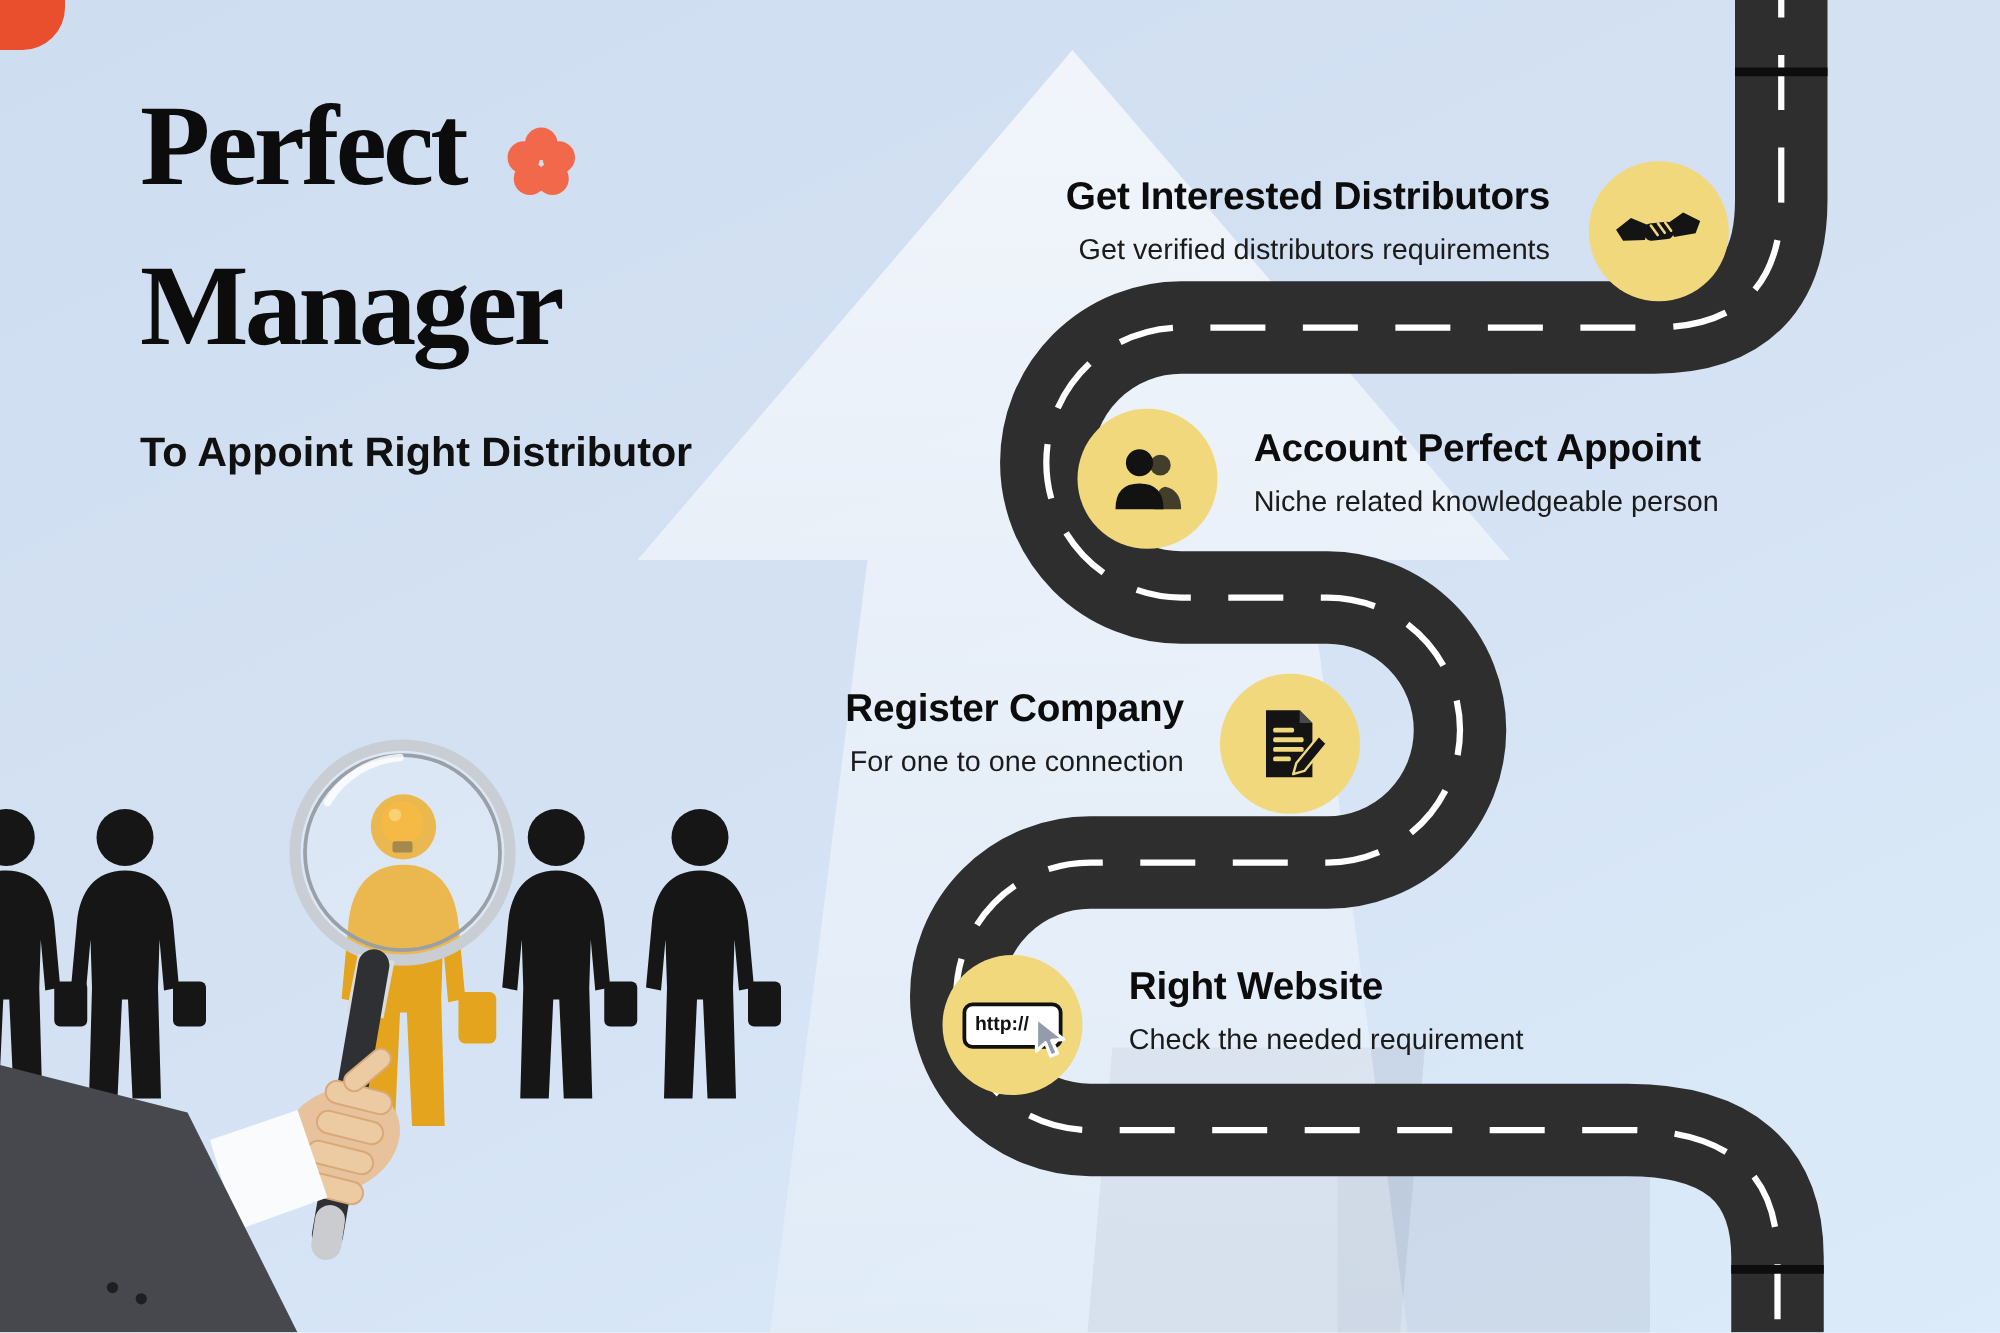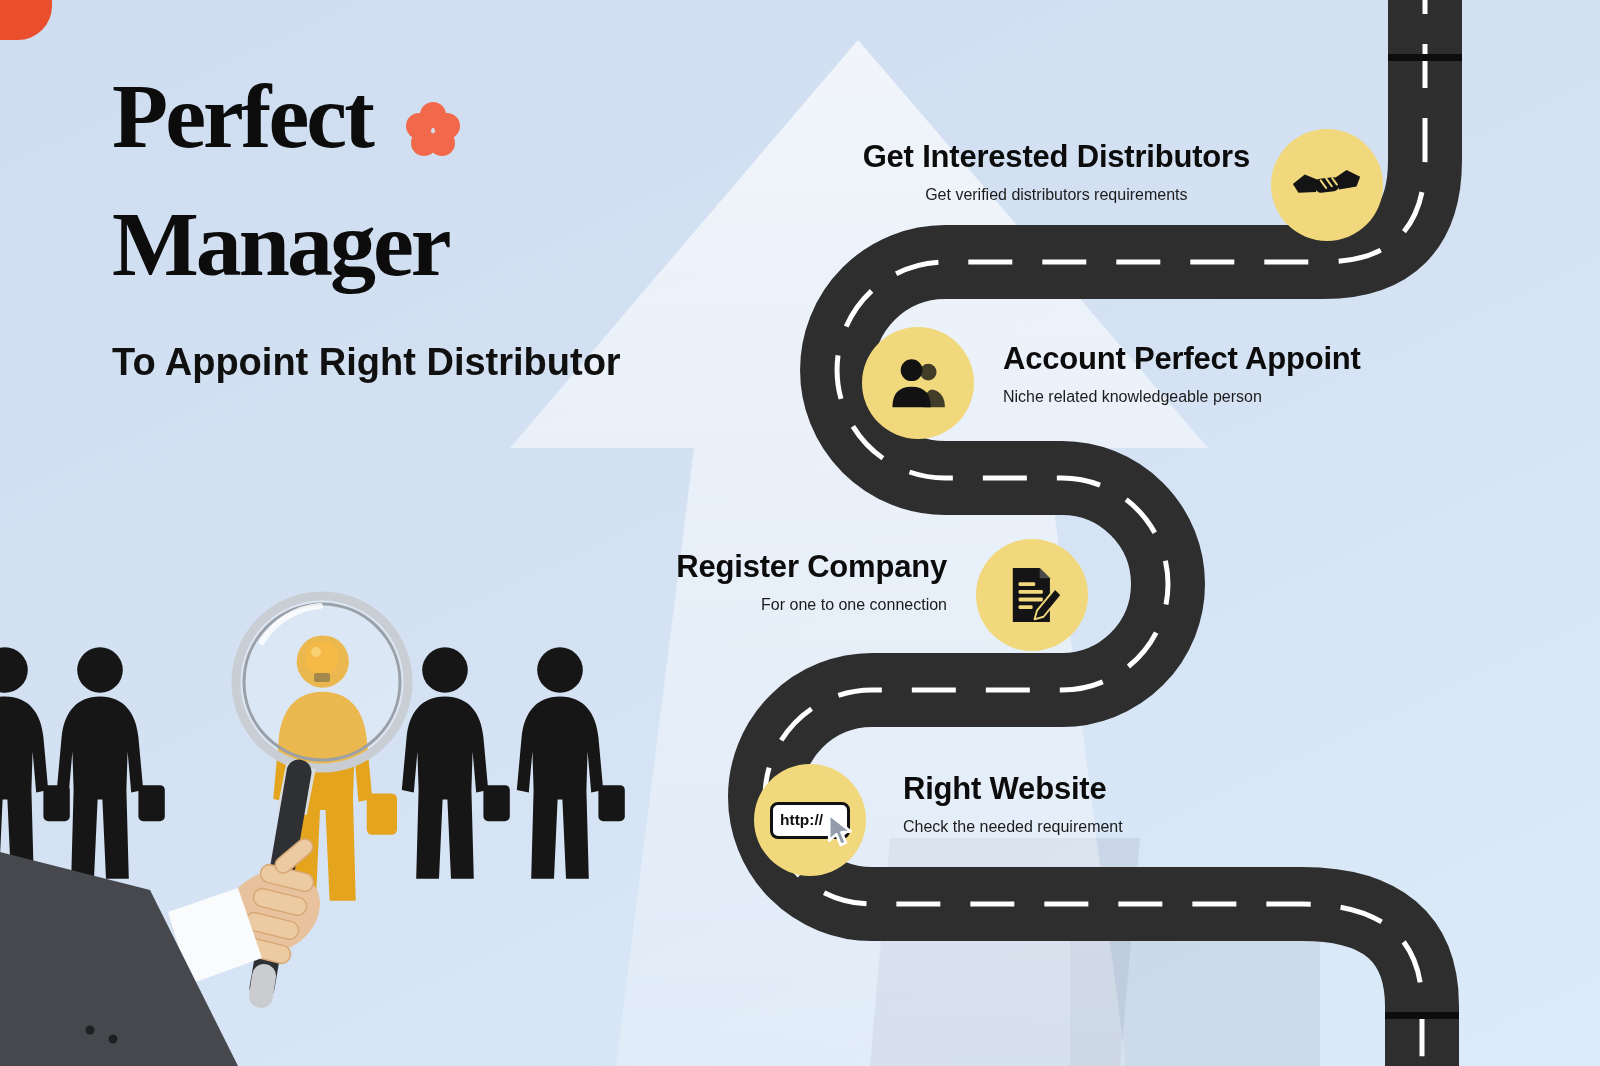--- a/index.html
+++ b/index.html
@@ -20,26 +20,26 @@
   }
   .road-svg { position:absolute; inset:0; }
   
   .corner-accent { position:absolute; left:-10px; top:-8px; width:62px; height:48px;
     background:#e94f2d; border-radius:0 0 34px 6px; }
   
   .title-block { position:absolute; left:112px; top:52px; color:#0c0c0c; }
   .title-line { font-family:Liberation Serif, serif; font-weight:800; font-size:92px;
     line-height:128px; letter-spacing:-3px; display:flex; align-items:center; }
   .flower { width:62px; height:60px; margin-left:30px; margin-top:28px; flex:0 0 auto; }
-  .subtitle { margin-top:26px; font-weight:700; font-size:38px; line-height:56px; color:#101010; }
+  .subtitle { margin-top:26px; font-weight:700; font-size:33px; line-height:56px; color:#101010; }
   
   .milestone { position:absolute; color:#0c0c0c; }
   .m-title { font-weight:700; font-size:31px; line-height:1.12; letter-spacing:-0.2px; margin:0; }
-  .m-desc { font-weight:400; font-size:16px; line-height:1.3; margin:10px 0 0 0; color:#1b1b1b; }
-  .m1 { right:350px; top:140px; text-align:center; }
+  .m-desc { font-weight:400; font-size:23px; line-height:1.3; margin:10px 0 0 0; color:#1b1b1b; }
+  .m1 { right:360px; top:140px; text-align:right; }
   .m2 { left:1003px; top:342px; text-align:left; }
   .m3 { right:653px; top:550px; text-align:right; }
   .m4 { left:903px; top:772px; text-align:left; }
   .m-circle { position:absolute; width:112px; height:112px; border-radius:50%;
     background:#f1d87c; display:flex; align-items:center; justify-content:center; }
   .c1 { left:1271px; top:129px; }
   .c2 { left:862px;  top:327px; }
   .c3 { left:976px;  top:539px; }
   .c4 { left:754px;  top:764px; }
   

